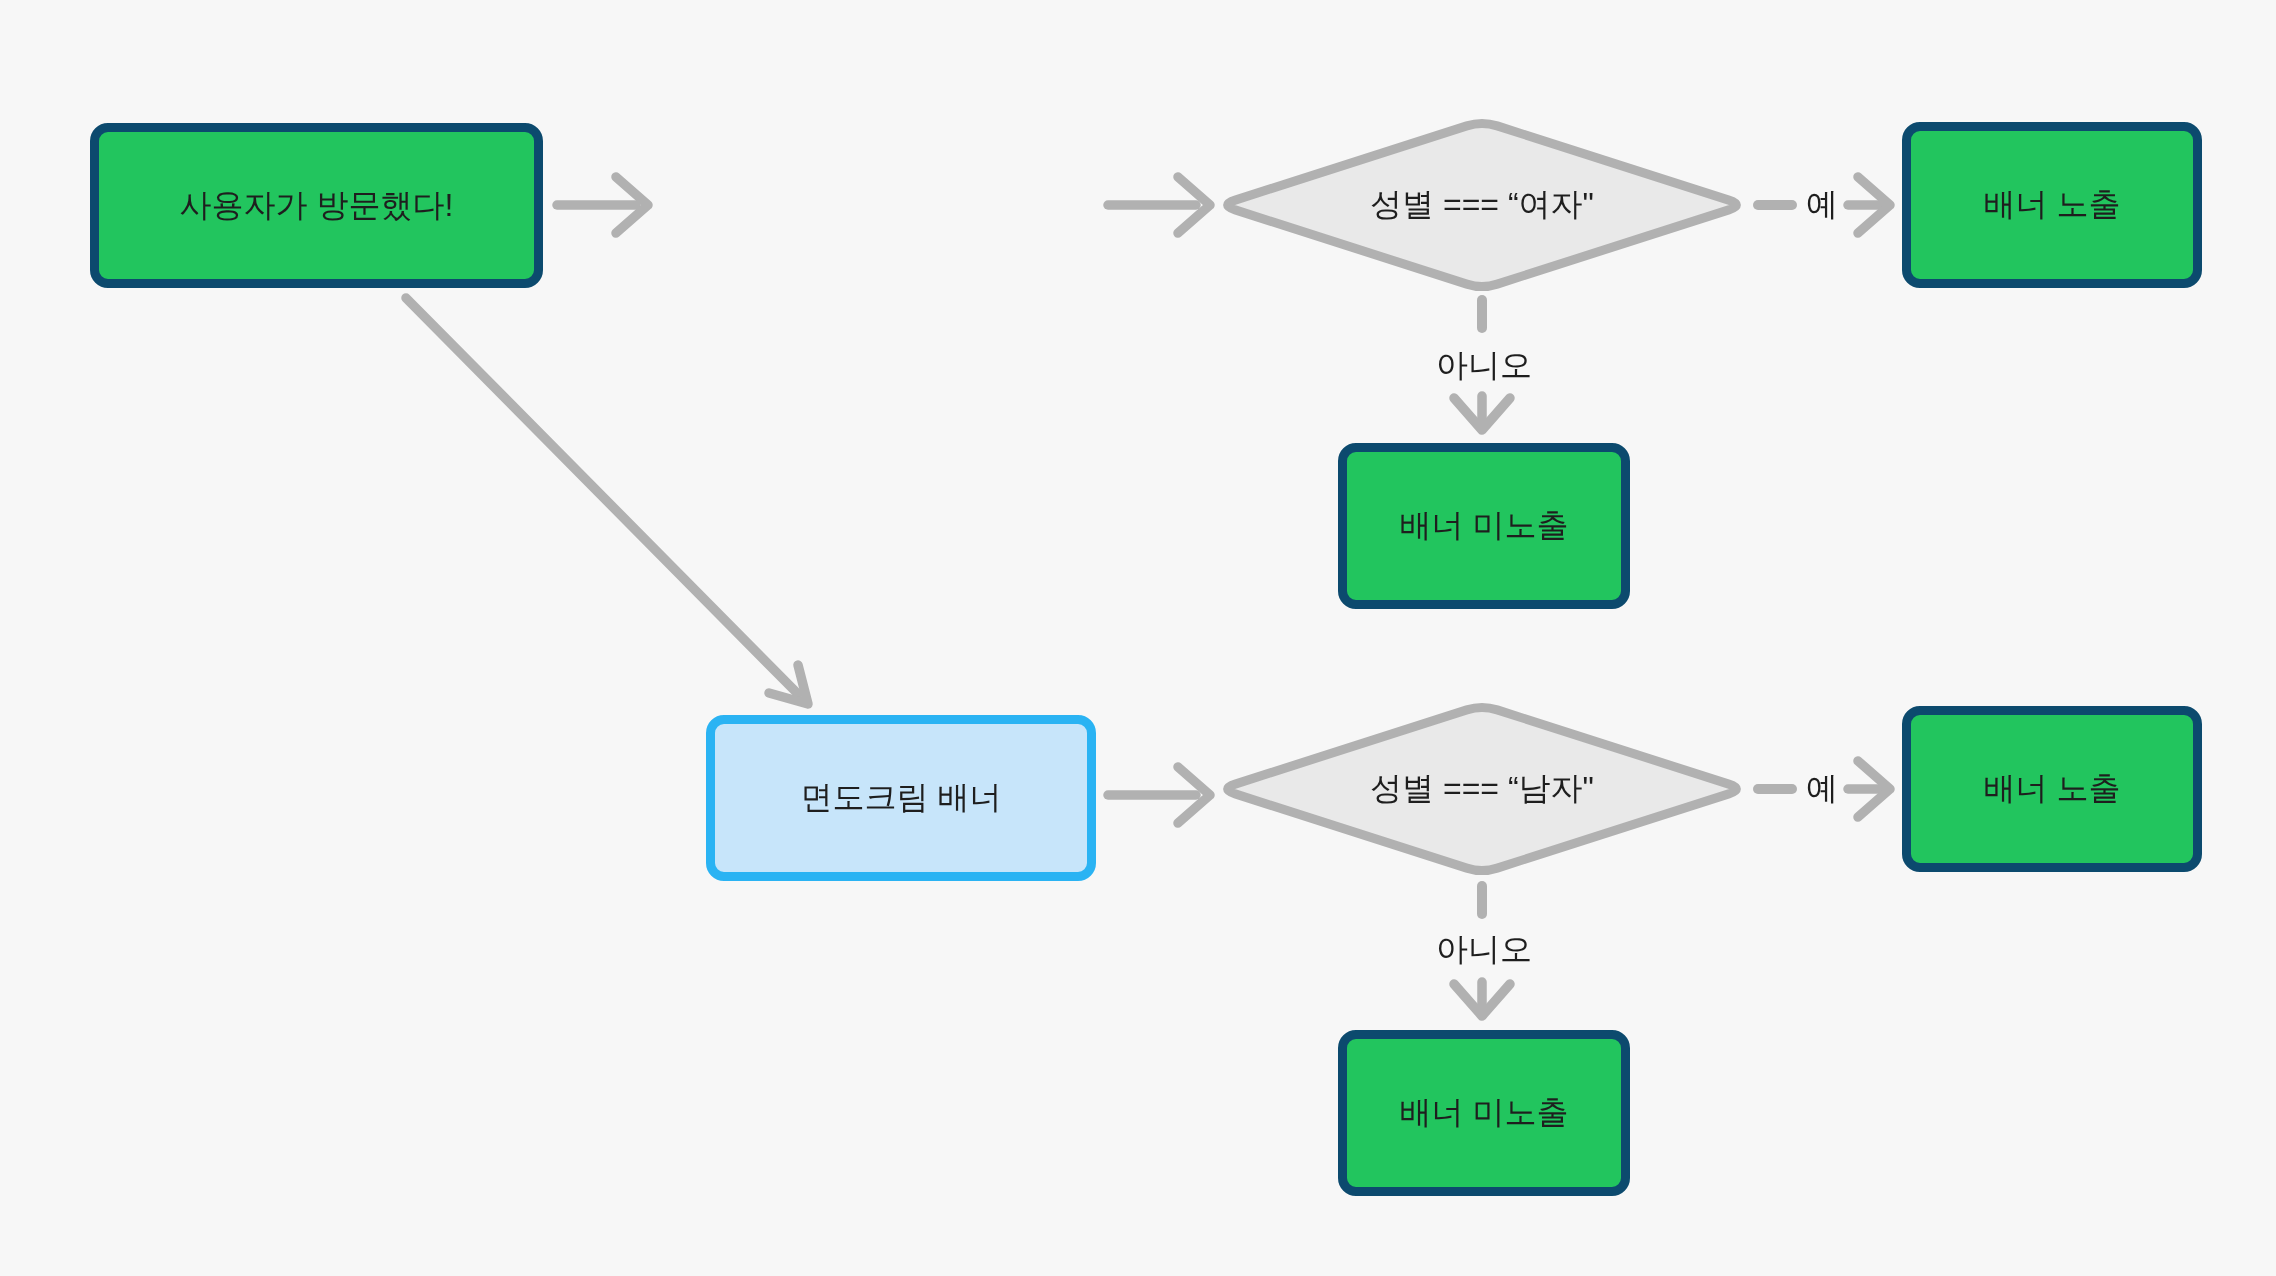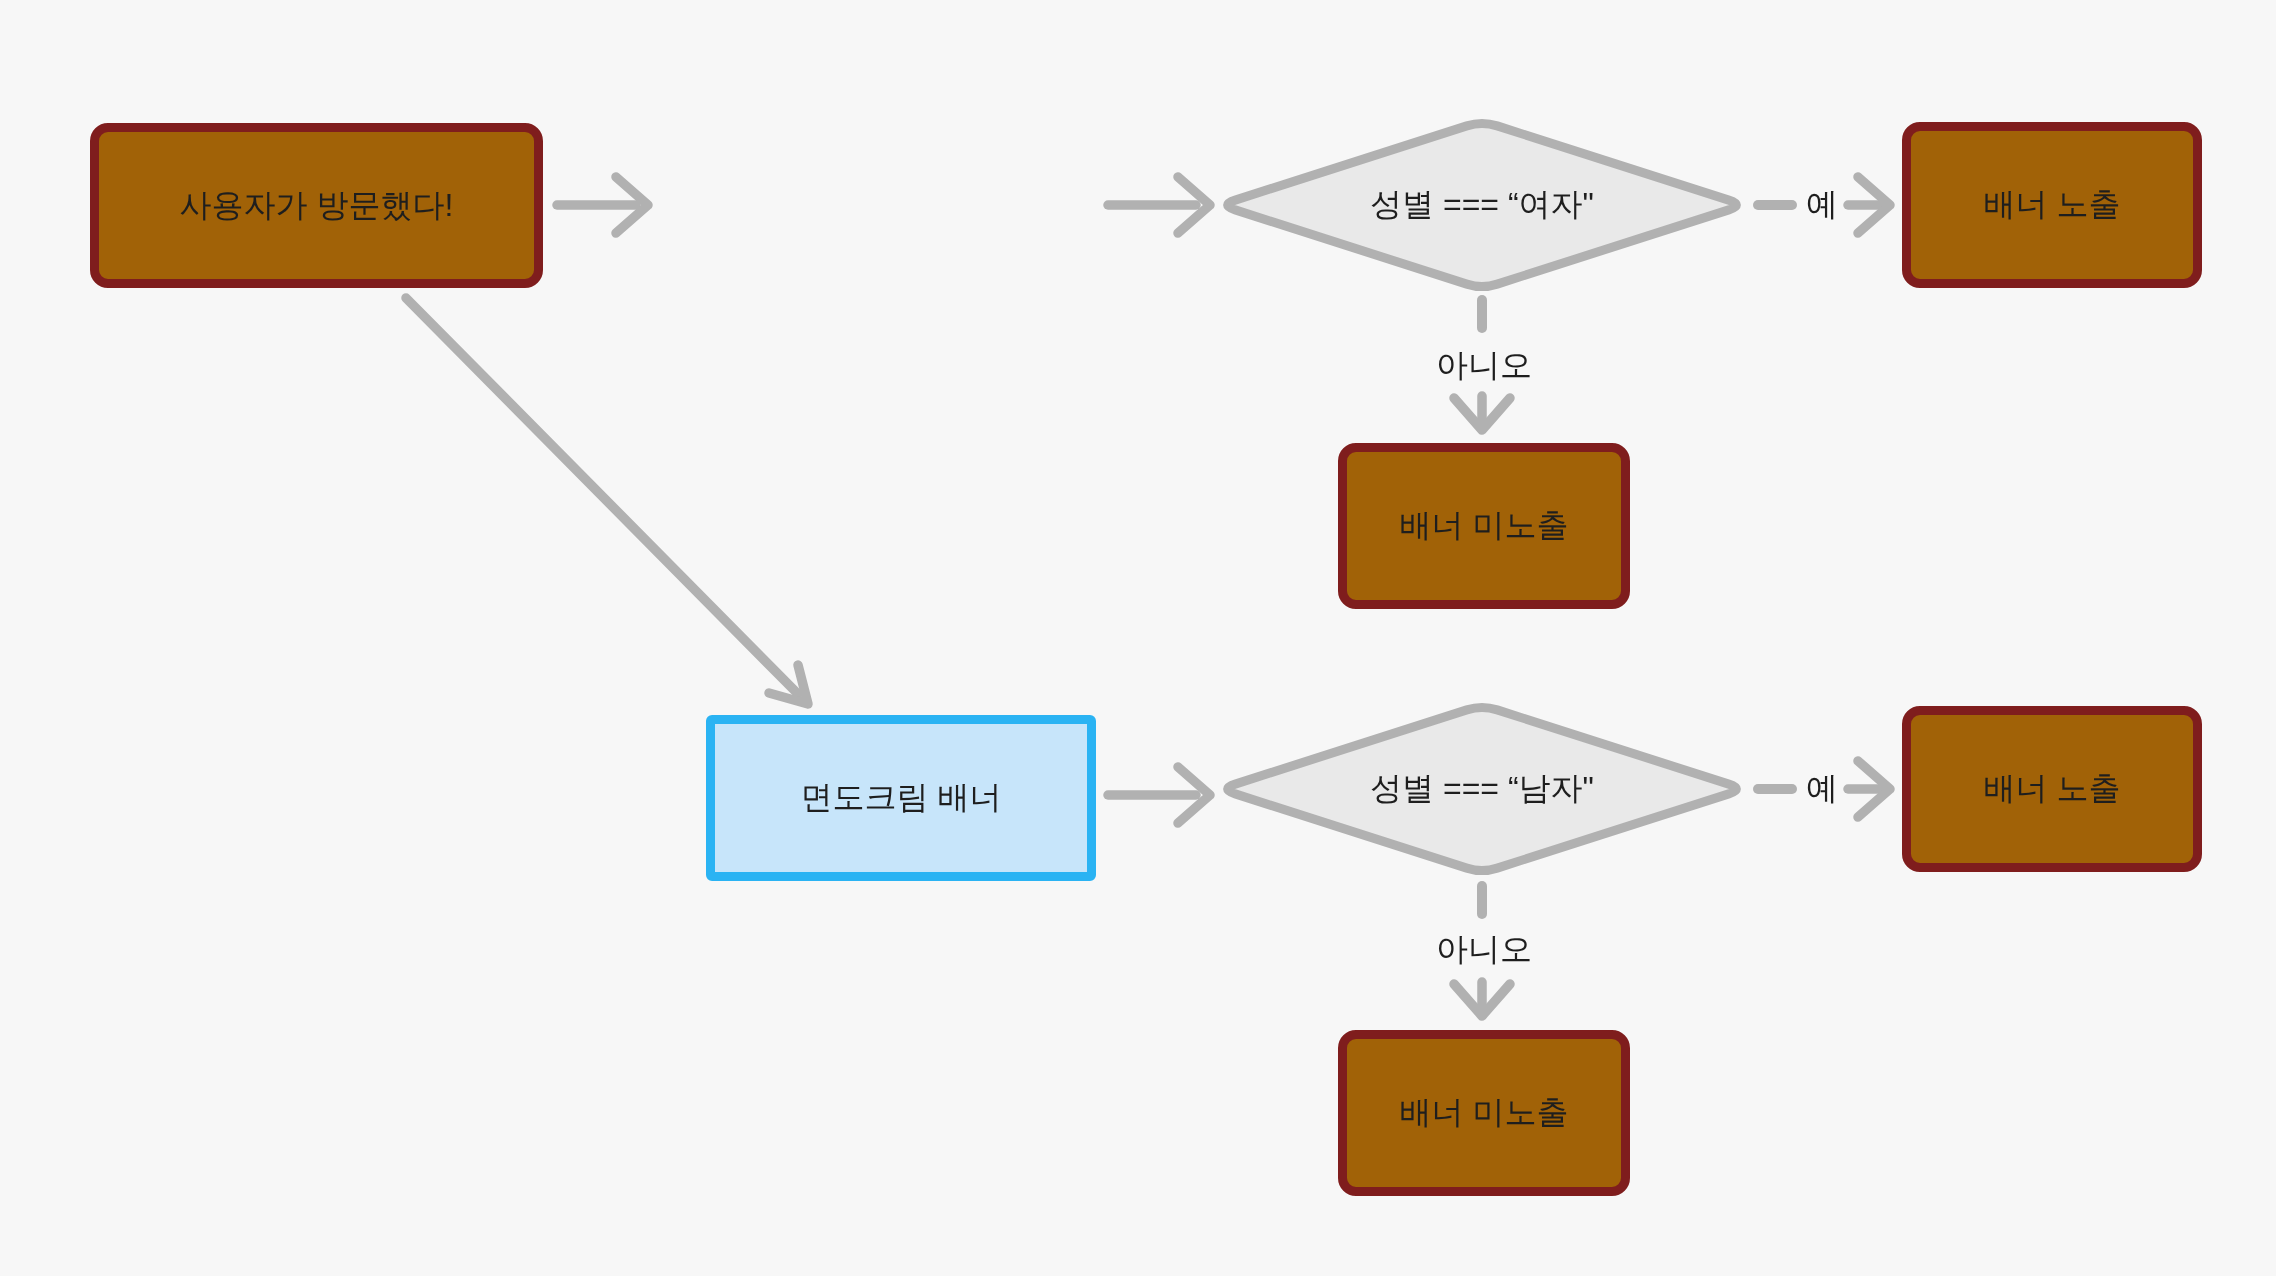--- a/index.html
+++ b/index.html
@@ -11,22 +11,22 @@
     position: relative;
     width: 2276px;
     height: 1276px;
     background: #f7f7f7;
     font-family: "Liberation Sans", "DejaVu Sans", sans-serif;
     overflow: hidden;
   }
   .node {
     position: absolute;
     box-sizing: border-box;
-    border: 9px solid #7f1d1d;
-    background: #a16207;
+    border: 9px solid #0c4a6e;
+    background: #22c55e;
     border-radius: 18px;
     display: flex;
     align-items: center;
     justify-content: center;
     font-size: 32px;
     color: #1e1e1e;
     white-space: nowrap;
   }
   .node.red  { border-color: #fa7a64; background: #ffc9c2; }
   .node.blue { border-color: #2ab3f3; background: #c7e5fa; }
@@ -106,21 +106,21 @@
 
 
   <div class="node" style="left:1902px; top:122px; width:300px; height:166px;">
     <span>배너 노출</span>
   </div>
 
   <div class="node" style="left:1338px; top:443px; width:292px; height:166px;">
     <span>배너 미노출</span>
   </div>
 
-  <div class="node blue" style="left:706px; top:715px; width:390px; height:166px;border-radius:6px;">
+  <div class="node blue" style="left:706px; top:715px; width:390px; height:166px;">
     <span>면도크림 배너</span>
   </div>
 
   <div class="node" style="left:1902px; top:706px; width:300px; height:166px;">
     <span>배너 노출</span>
   </div>
 
   <div class="node" style="left:1338px; top:1030px; width:292px; height:166px;">
     <span>배너 미노출</span>
   </div>

